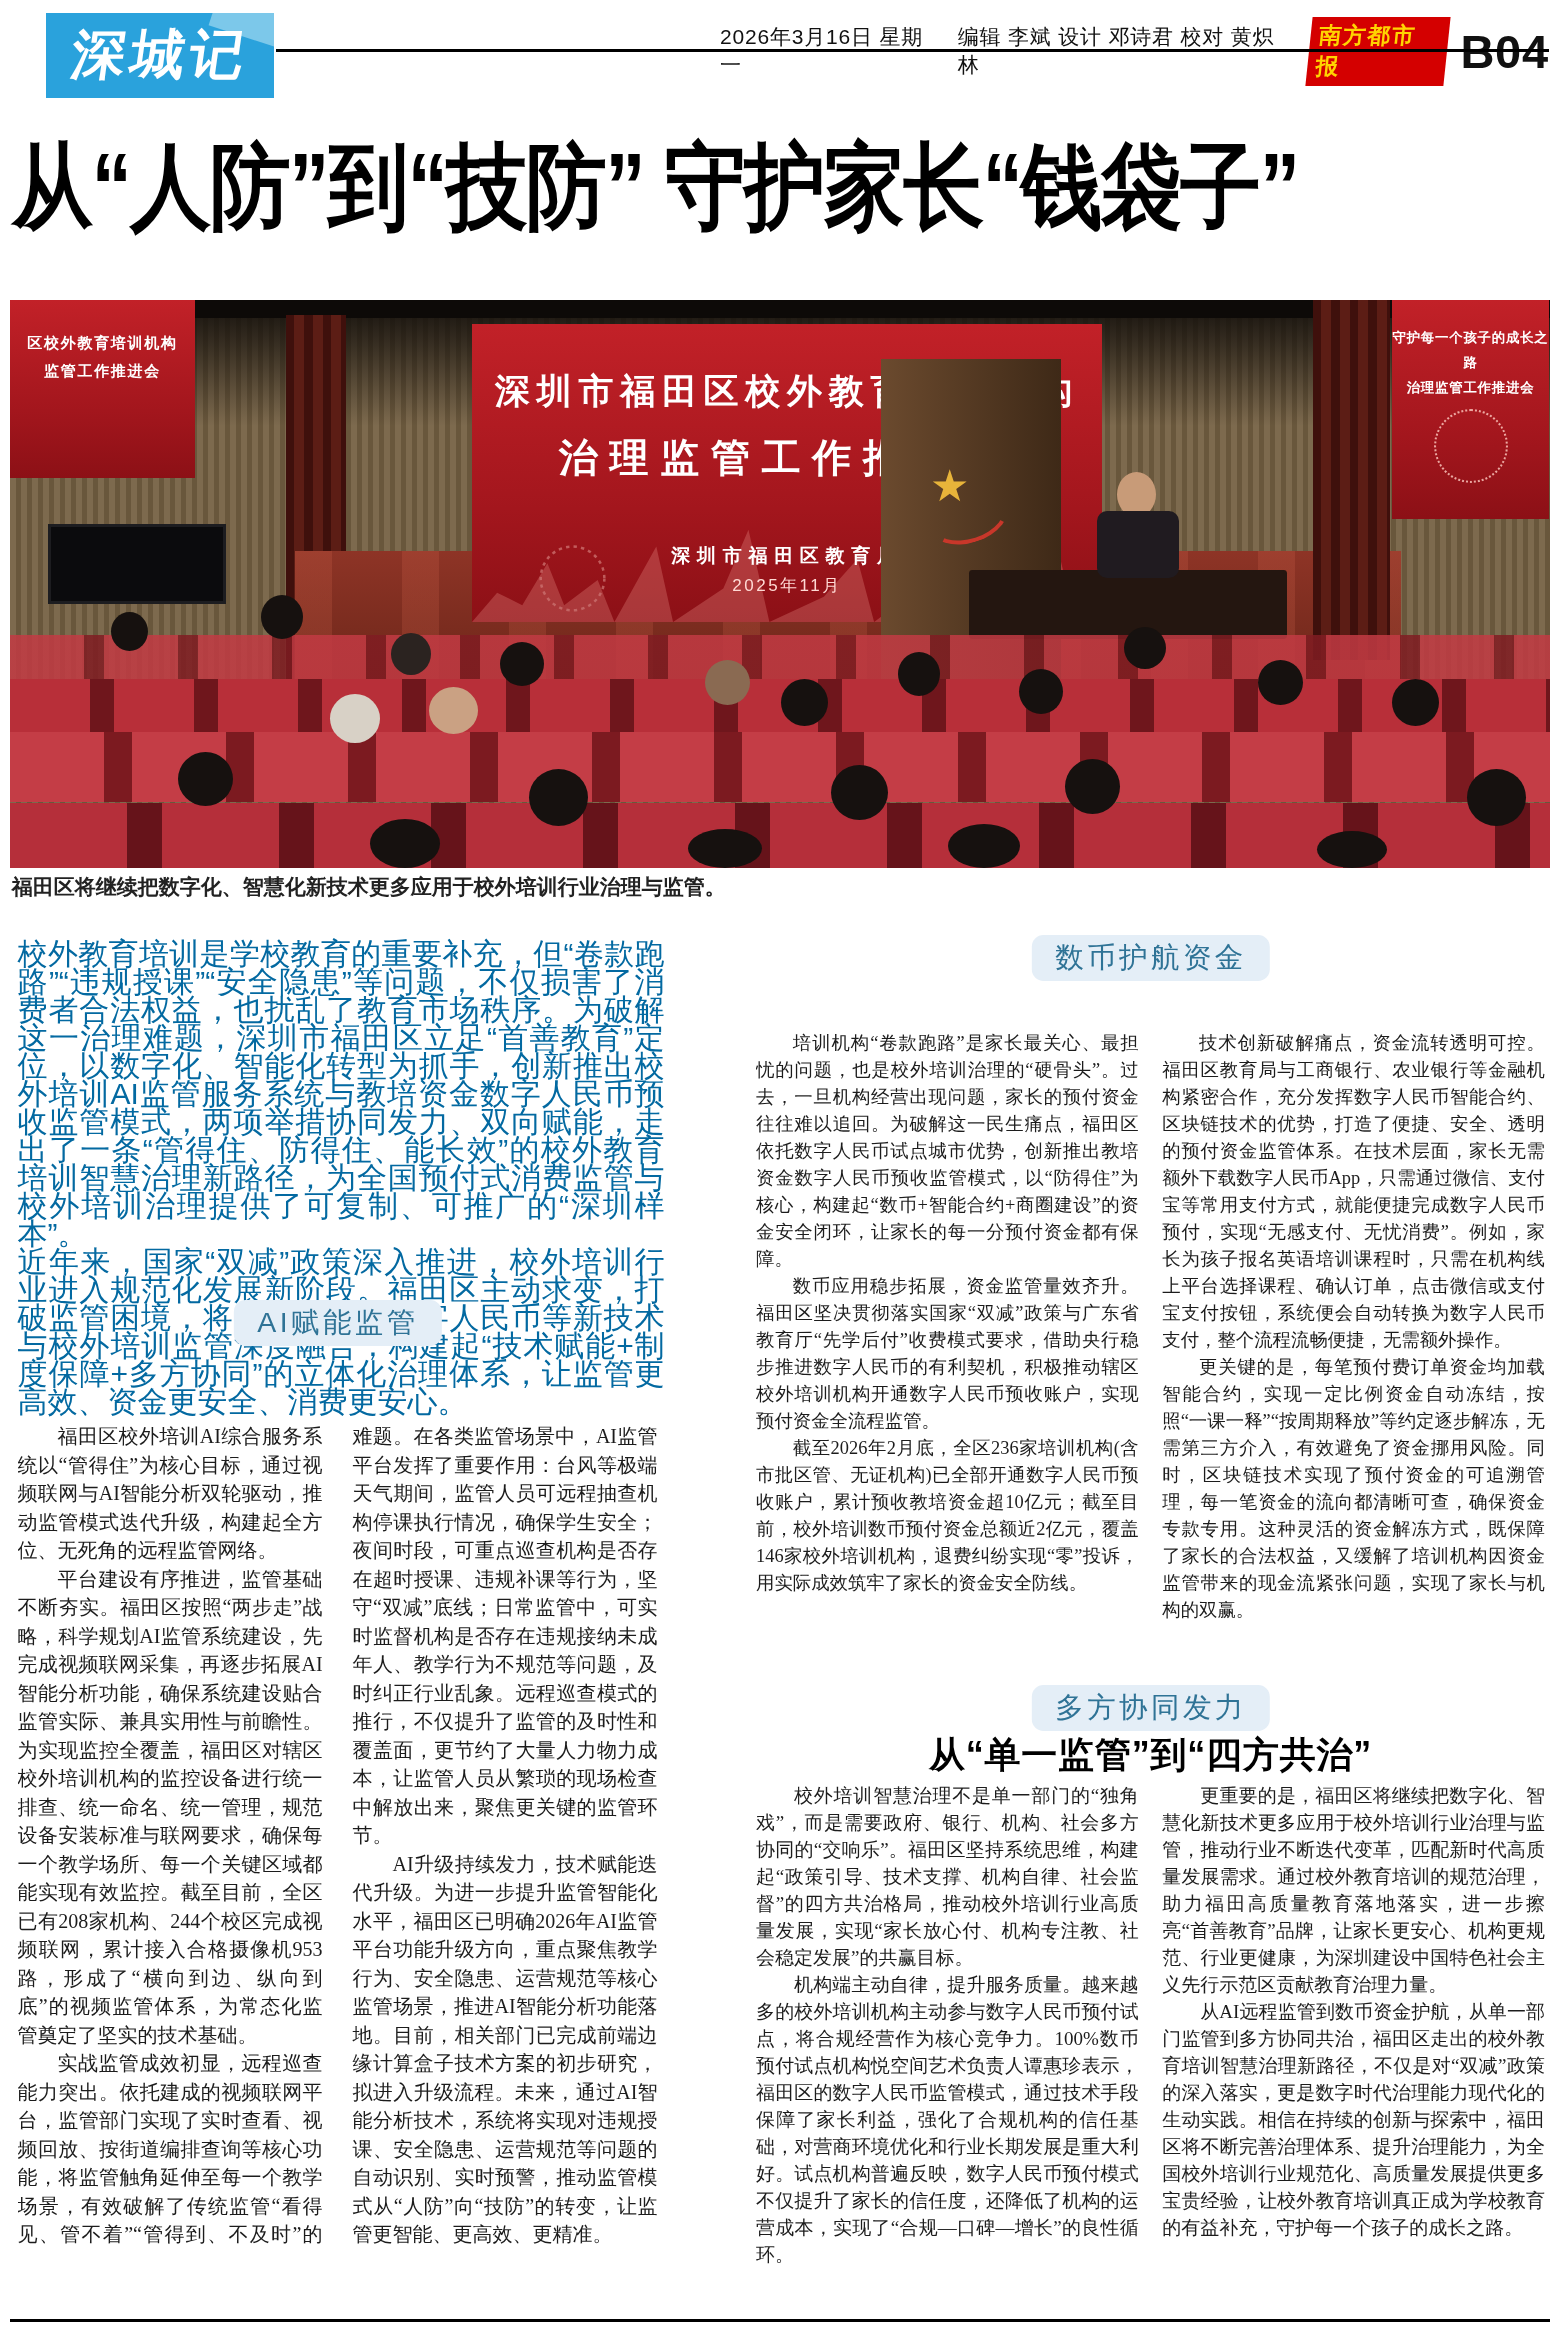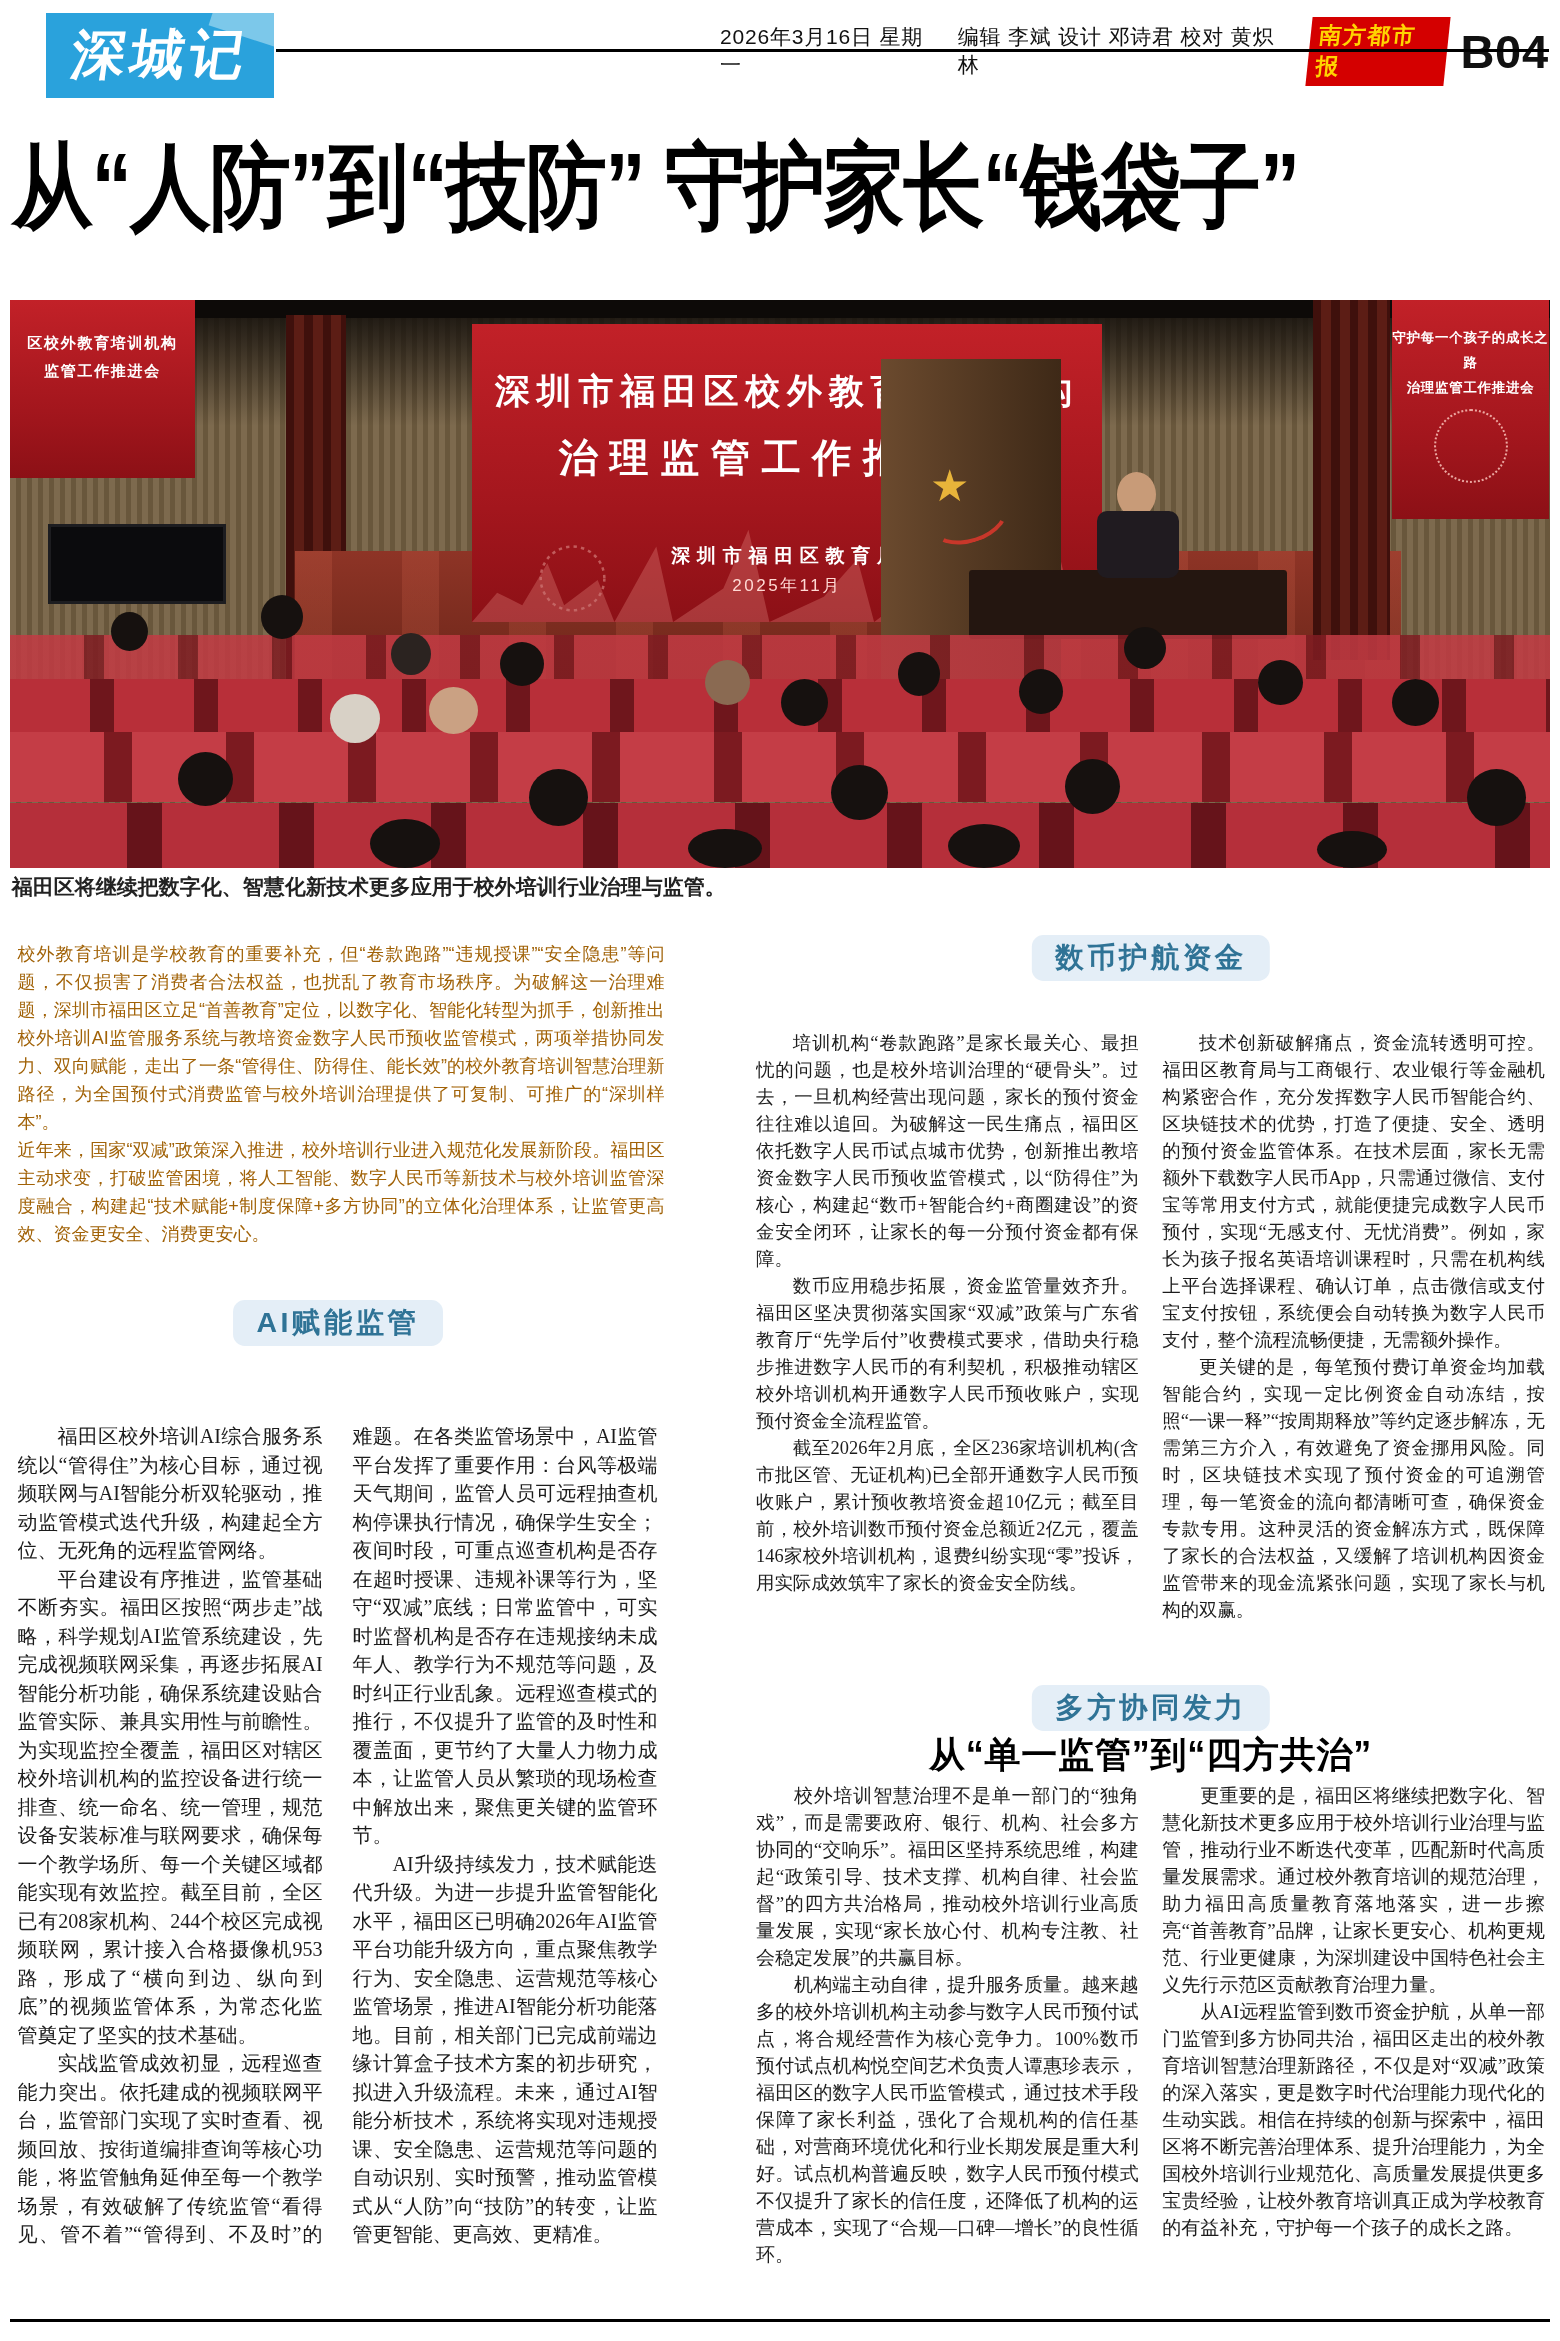--- a/index.html
+++ b/index.html
@@ -72,27 +72,27 @@
   .seat-row.r1{top:335px;height:44px;opacity:.85;}
   .seat-row.r2{top:379px;height:54px;background:repeating-linear-gradient(90deg,#b82f39 0 80px,#6f161c 80px 104px);}
   .seat-row.r3{top:432px;height:70px;background:repeating-linear-gradient(90deg,#c43d46 0 94px,#7c1a20 94px 122px);}
   .seat-row.r4{top:503px;height:101px;background:repeating-linear-gradient(90deg,#b52f3a 0 117px,#66131a 117px 152px);}
   .head{position:absolute;border-radius:50%;background:#16110f;}
 
   
   .caption{position:absolute;left:11.7px;top:873px;margin:0;font-size:21px;font-weight:700;color:#222;}
 
   
-  .intro{position:absolute;left:17.6px;top:940px;width:647px;font-size:18px;line-height:28px;
-         text-align:justify;color:#a16207;font-weight:500;}
+  .intro{position:absolute;left:17.6px;top:940px;width:647px;font-size:30px;line-height:28px;
+         text-align:justify;color:#0369a1;font-weight:500;}
   .intro p{margin:0;text-indent:0;}
 
   
   .tag{position:absolute;transform:translateX(-50%);padding:4.2px 23.5px;background:#e4eef7;color:#2f7396;
-       font-size:28.5px;font-weight:700;letter-spacing:3.4px;border-radius:11.7px;white-space:nowrap;}
+       font-size:28.5px;font-weight:400;letter-spacing:3.4px;border-radius:11.7px;white-space:nowrap;}
   .sec-title{position:absolute;margin:0;text-align:center;font-size:36px;font-weight:800;color:#000;
        letter-spacing:0.8px;white-space:nowrap;}
   .cols{position:absolute;column-count:2;text-align:justify;overflow:hidden;color:#1c1c1c;
         font-family:"Liberation Serif",serif;}
   .cols p{margin:0;text-indent:2em;}
   .cols-ai{left:17.6px;top:1422px;width:640px;height:869px;column-gap:30px;font-size:20px;line-height:28.5px;}
   .cols-shubi{left:756px;top:1030px;width:789px;height:630px;column-gap:23.5px;font-size:18.4px;line-height:27px;}
   .cols-duofang{left:756px;top:1782px;width:789px;height:516px;column-gap:23.5px;font-size:19px;line-height:27px;}
   .tag-ai{left:338px;top:1300px;}
   .title-ai{left:17.6px;top:1354px;width:640px;}

